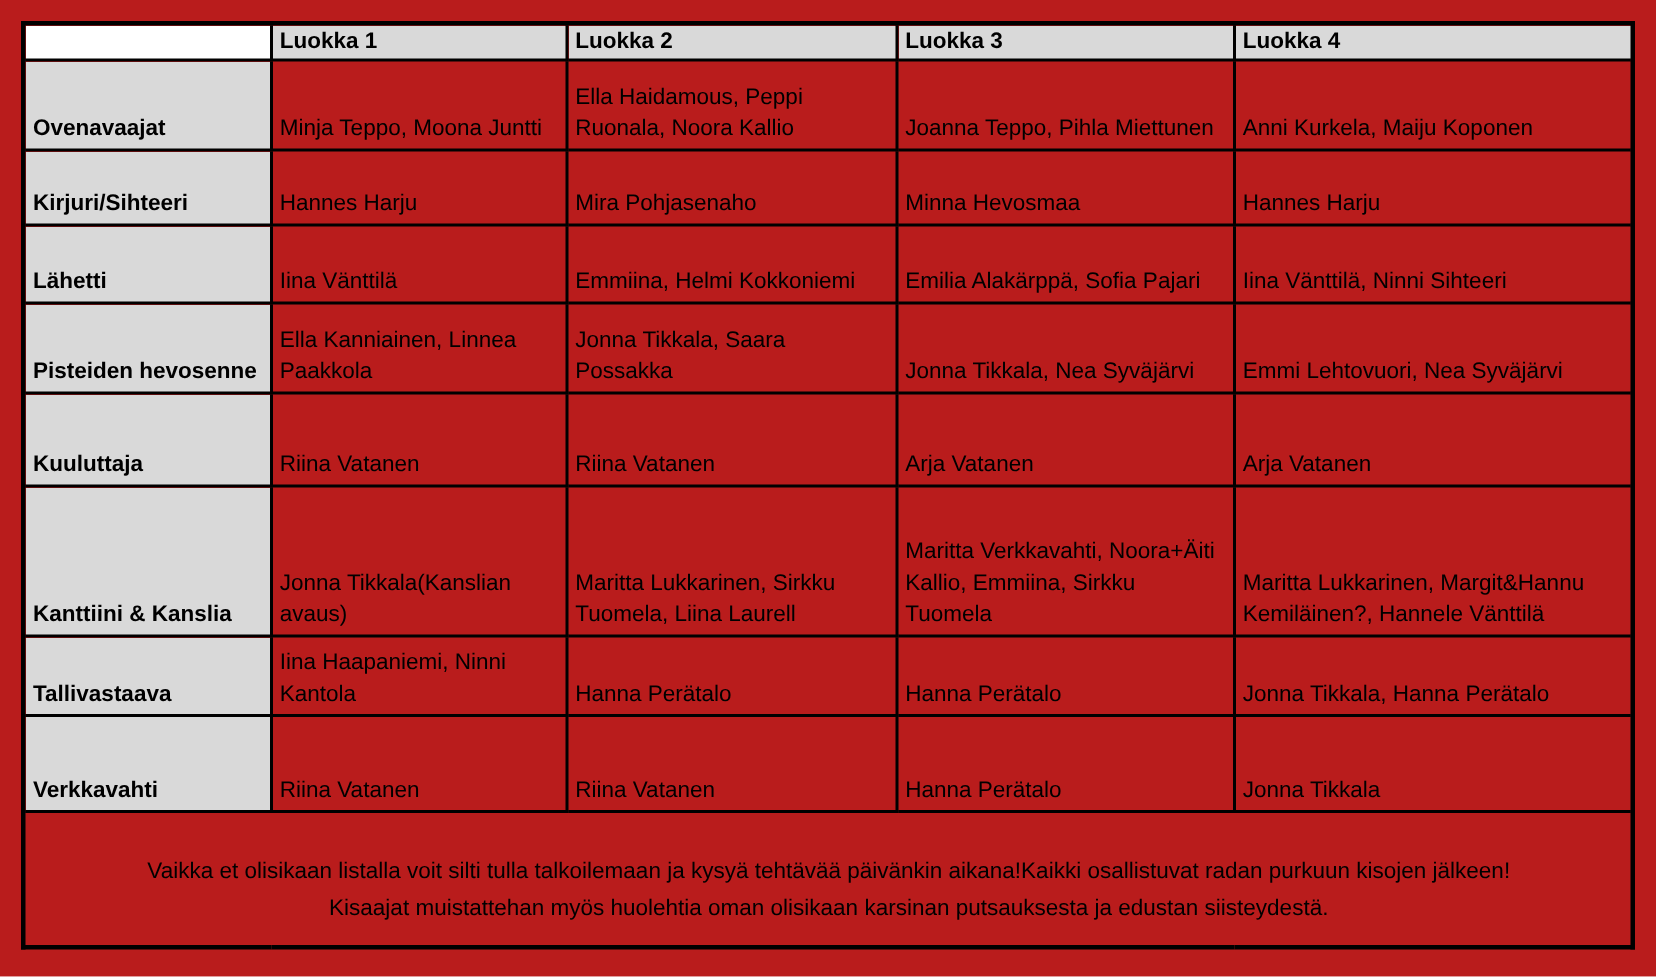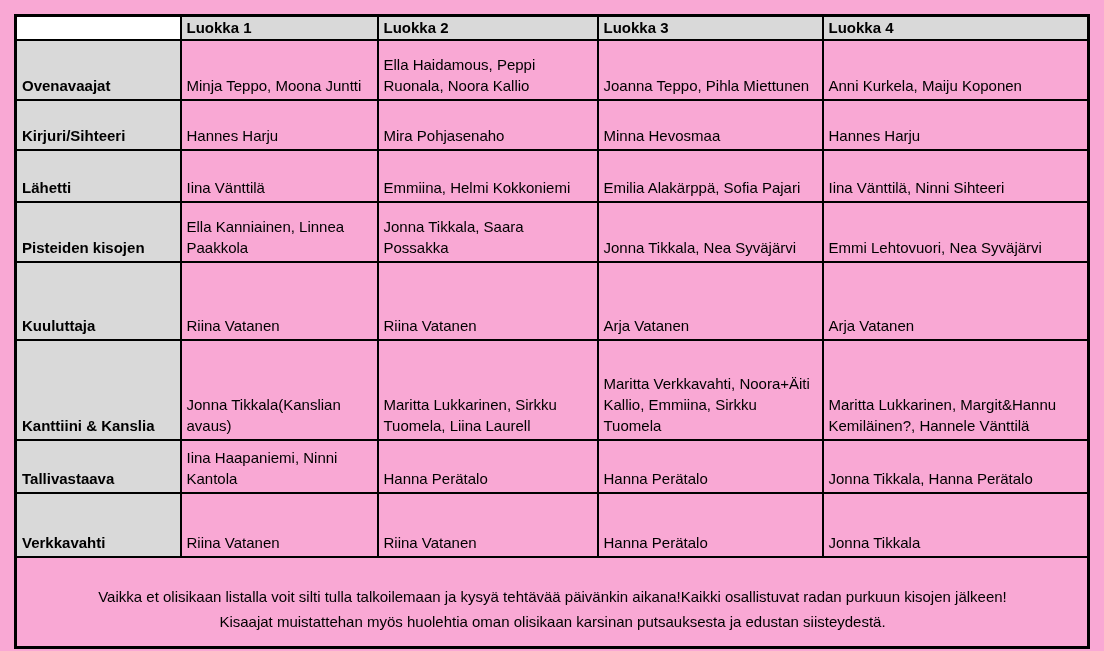--- a/index.html
+++ b/index.html
@@ -1,21 +1,21 @@
 <!DOCTYPE html>
 <html><head>
 <meta charset="utf-8">
 <style>
   * { box-sizing: border-box; margin: 0; padding: 0; }
   html, body { background: #ffffff; }
   .page {
     position: relative;
     width: 1104px;
     height: 651px;
-    background: #f9a8d4;
+    background: #b91c1c;
     font-family: "Liberation Sans", "DejaVu Sans", sans-serif;
     color: #000000;
   }
   table.schedule {
     position: absolute;
     left: 14px;
     top: 14px;
     width: 1073px;
     border-collapse: collapse;
     table-layout: fixed;
@@ -47,21 +47,21 @@
     text-align: center;
     vertical-align: bottom;
     padding-bottom: 12px;
     line-height: 25px;
   }
   tr.h-head   { height: 22px;  }
   tr.h-r0     { height: 60px;  }
   tr.h-r1     { height: 50px; margin-top: 33px;  }
   tr.h-r2     { height: 52px;  }
   tr.h-r3     { height: 60px;  }
-  tr.h-r4     { height: 78px; margin-top: 11px;  }
+  tr.h-r4     { height: 62px; margin-top: 11px;  }
   tr.h-r5     { height: 100px; }
   tr.h-r6     { height: 53px;  }
   tr.h-r7     { height: 64px;  }
   tr.h-foot   { height: 90px;  }
 </style>
 </head>
 <body>
 
 <div class="page">
   <table class="schedule">
@@ -100,21 +100,21 @@
 
     <tr class="h-r2">
       <td class="row-label">Lähetti</td>
       <td>Iina Vänttilä</td>
       <td>Emmiina, Helmi Kokkoniemi</td>
       <td>Emilia Alakärppä, Sofia Pajari</td>
       <td>Iina Vänttilä, Ninni Sihteeri</td>
     </tr>
 
     <tr class="h-r3">
-      <td class="row-label">Pisteiden kisojen</td>
+      <td class="row-label">Pisteiden hevosenne</td>
       <td>Ella Kanniainen, Linnea Paakkola</td>
       <td>Jonna Tikkala, Saara Possakka</td>
       <td>Jonna Tikkala, Nea Syväjärvi</td>
       <td>Emmi Lehtovuori, Nea Syväjärvi</td>
     </tr>
 
     <tr class="h-r4">
       <td class="row-label">Kuuluttaja</td>
       <td>Riina Vatanen</td>
       <td>Riina Vatanen</td>

